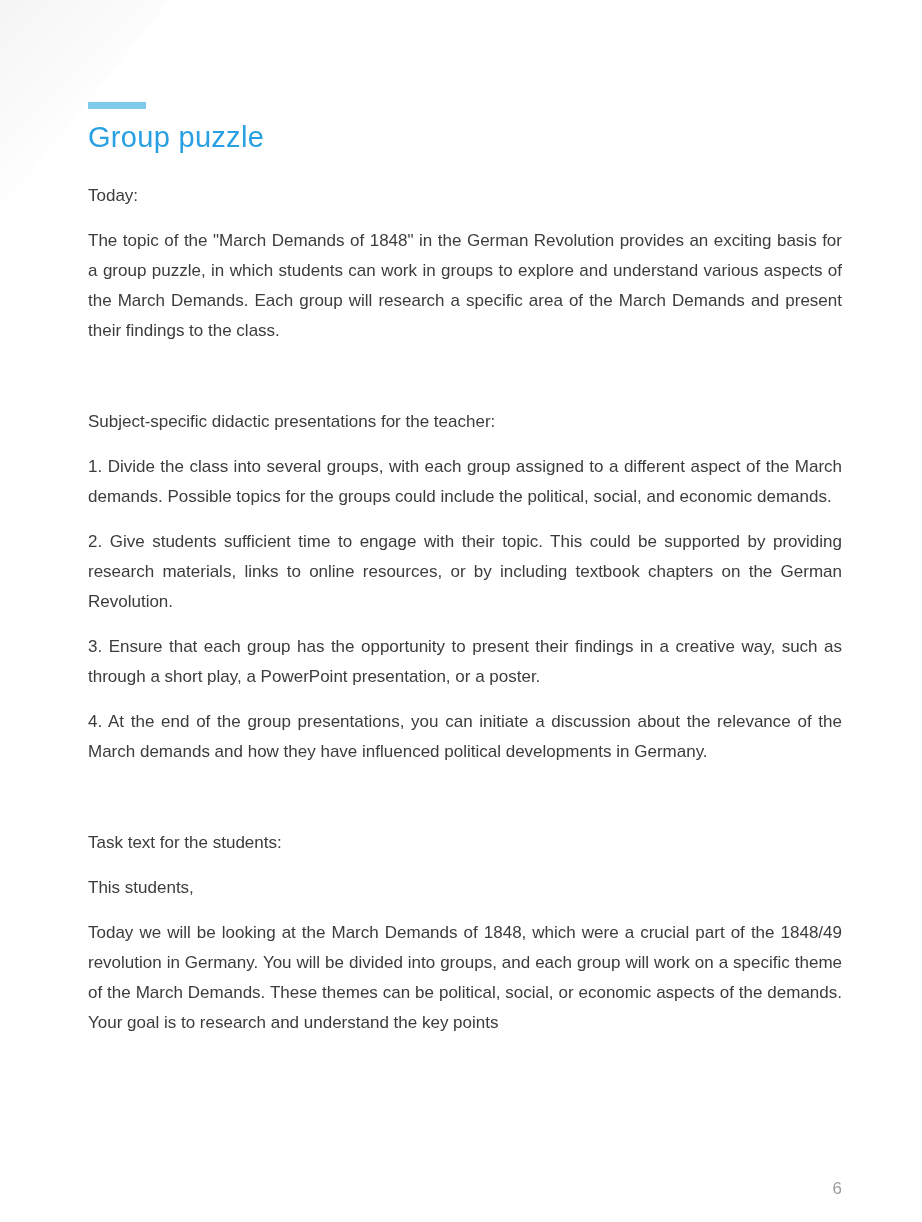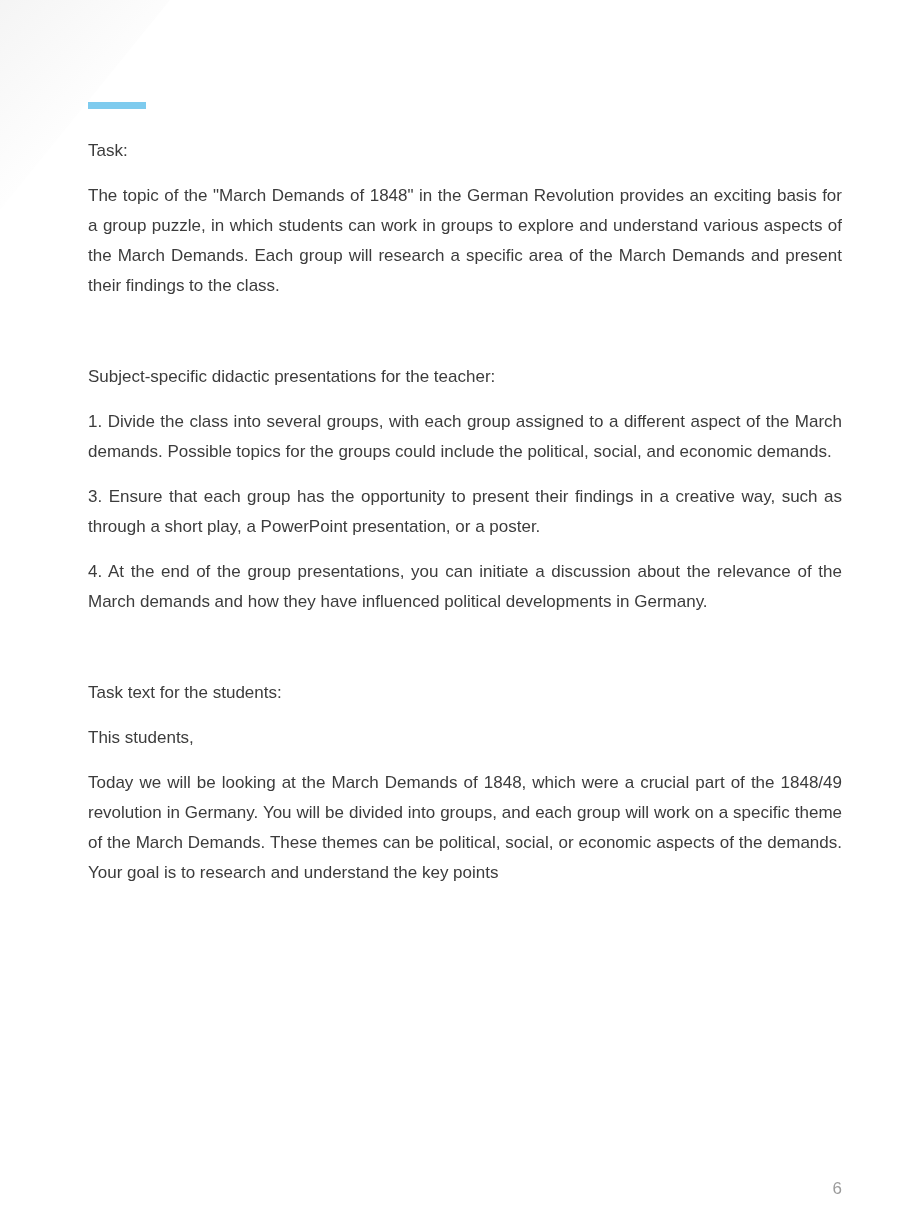--- a/index.html
+++ b/index.html
@@ -75,31 +75,33 @@
 <body>
 
 <div class="page">
 
   <div class="corner-watermark"></div>
 
   <div class="content">
 
     <div class="accent-bar"></div>
 
+    <h1 class="title">Group puzzle</h1>
 
-    <p class="heading-line task-label">Task:</p>
+    <p class="heading-line task-label">Today:</p>
 
     <p>The topic of the "March Demands of 1848" in the German Revolution provides an exciting basis for a group puzzle, in which students can work in groups to explore and understand various aspects of the March Demands. Each group will research a specific area of the March Demands and present their findings to the class.</p>
 
     <div class="section-gap"></div>
 
     <p class="heading-line">Subject-specific didactic presentations for the teacher:</p>
 
     <p>1. Divide the class into several groups, with each group assigned to a different aspect of the March demands. Possible topics for the groups could include the political, social, and economic demands.</p>
 
+    <p>2. Give students sufficient time to engage with their topic. This could be supported by providing research materials, links to online resources, or by including textbook chapters on the German Revolution.</p>
 
     <p>3. Ensure that each group has the opportunity to present their findings in a creative way, such as through a short play, a PowerPoint presentation, or a poster.</p>
 
     <p>4. At the end of the group presentations, you can initiate a discussion about the relevance of the March demands and how they have influenced political developments in Germany.</p>
 
 
     <div class="section-gap"></div>
 
     <p class="heading-line">Task text for the students:</p>
 

